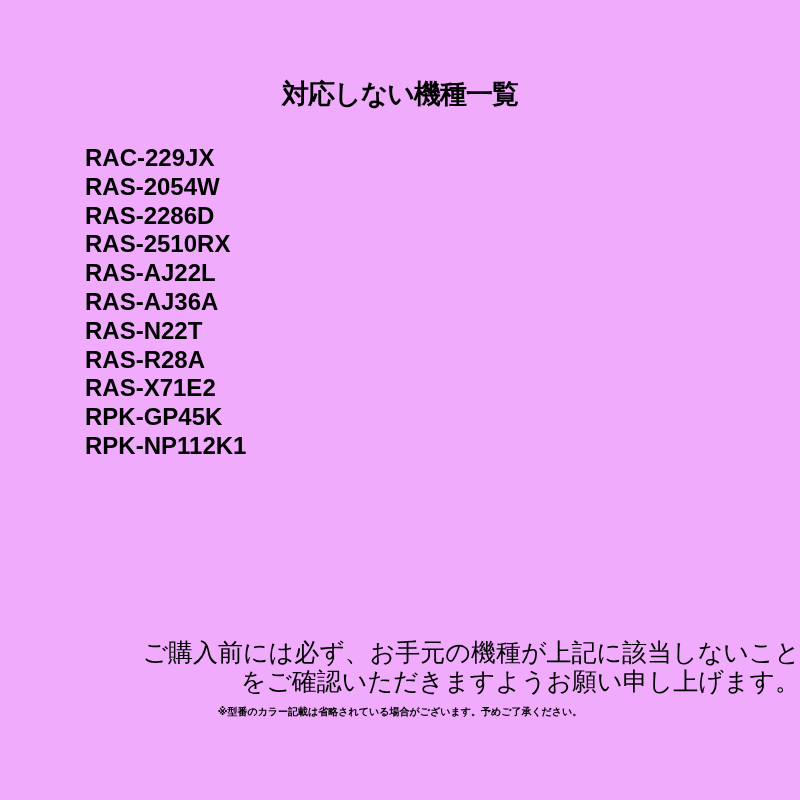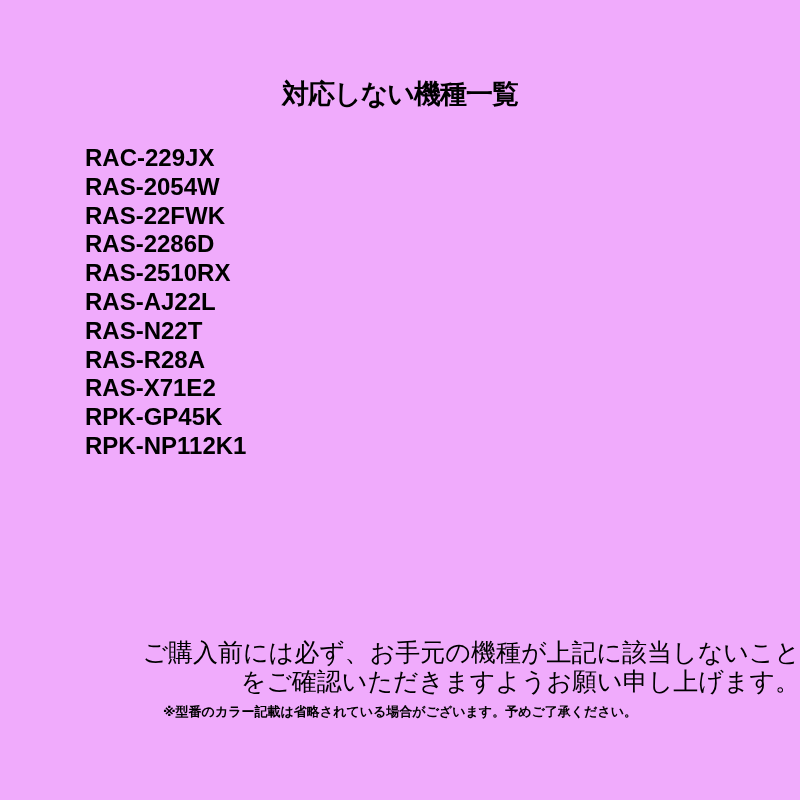--- a/index.html
+++ b/index.html
@@ -50,47 +50,47 @@
     font-weight: 400;
     line-height: 29px;
     letter-spacing: 0;
   }
   .color-note {
     position: absolute;
     top: 702px;
     left: 0;
     width: 100%;
     text-align: center;
-    font-size: 13px;
+    font-size: 10px;
     font-weight: 700;
     line-height: 20px;
   }
 </style>
 </head>
 <body>
 
 <div class="page">
 
   <h1 class="title">対応しない機種一覧</h1>
 
   <ul class="model-list">
 
       <li>RAC-229JX</li>
 
       <li>RAS-2054W</li>
 
-      <li>RAS-22FWK</li>
 
       <li>RAS-2286D</li>
 
 
       <li>RAS-2510RX</li>
 
       <li>RAS-AJ22L</li>
 
+      <li>RAS-AJ36A</li>
 
 
 
       <li>RAS-N22T</li>
 
       <li>RAS-R28A</li>
 
       <li>RAS-X71E2</li>
 
       <li>RPK-GP45K</li>

